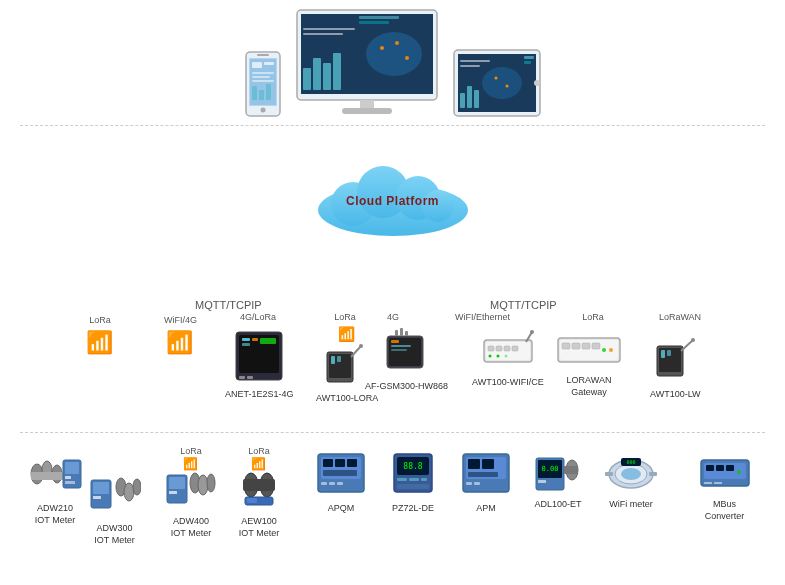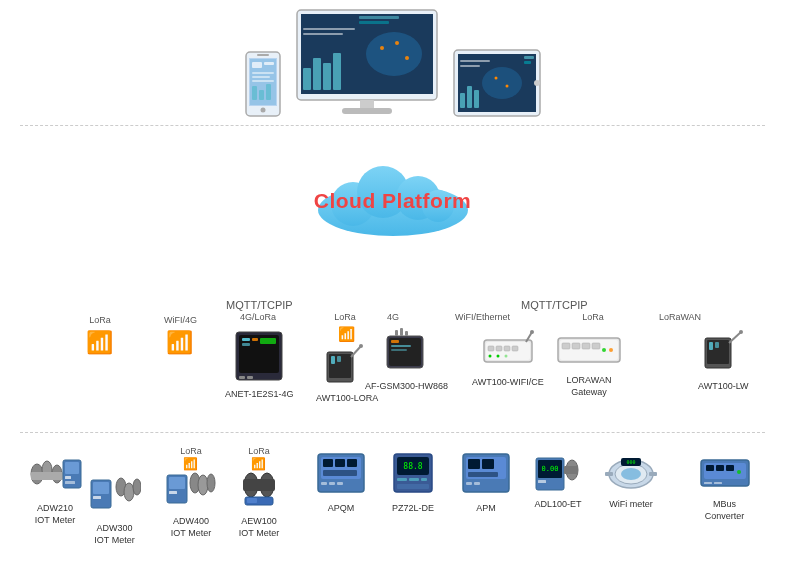--- a/index.html
+++ b/index.html
@@ -50,34 +50,33 @@
 
     .cloud svg {
       position: absolute;
       top: 0; left: 0;
       width: 100%; height: 100%;
     }
 
     .cloud-text {
       position: relative;
       z-index: 2;
-      font-size: 21px;
+      font-size: 12px;
       font-weight: bold;
-      color: #ef4444;
+      color: #7f1d1d;
       letter-spacing: 0.5px;
       margin-top: 16px;
     }
 
     
     .mqtt-label {
       position: absolute;
       font-size: 11px;
       color: #555;
       top: 299px;
-      margin-left: 31px;
     }
 
     .device-label {
       font-size: 9px;
       color: #333;
       margin-top: 3px;
       line-height: 1.3;
       text-align: center;
     }
 
@@ -327,21 +326,21 @@
       <circle cx="55" cy="18" r="2" fill="#f80" opacity="0.8"></circle>
     </svg>
     <div class="device-label">LORAWAN<br>Gateway</div>
   </div>
 
   
   <line x1="680" y1="308" x2="680" y2="405" stroke="#ccc" stroke-width="1.5">
   <div style="position:absolute; top:312px; left:645px; width:70px; text-align:center;">
     <div class="protocol-label">LoRaWAN</div>
   </div>
-  <div style="position:absolute; top:328px; left:650px; text-align:center;margin-left:48px;">
+  <div style="position:absolute; top:336px; left:650px; text-align:center;">
     <svg width="48" height="46" viewBox="0 0 48 46">
       <rect x="6" y="10" width="26" height="30" rx="2" fill="#555" stroke="#333" stroke-width="1"></rect>
       <rect x="8" y="12" width="22" height="24" rx="1" fill="#2a2a2a"></rect>
       <rect x="10" y="14" width="4" height="8" rx="1" fill="#5bc" opacity="0.9"></rect>
       <rect x="16" y="14" width="4" height="6" rx="1" fill="#5bc" opacity="0.7"></rect>
       <line x1="30" y1="15" x2="42" y2="4" stroke="#888" stroke-width="2"></line>
       <circle cx="42" cy="4" r="2" fill="#888"></circle>
     </svg>
     <div class="device-label">AWT100-LW</div>
   </div>

